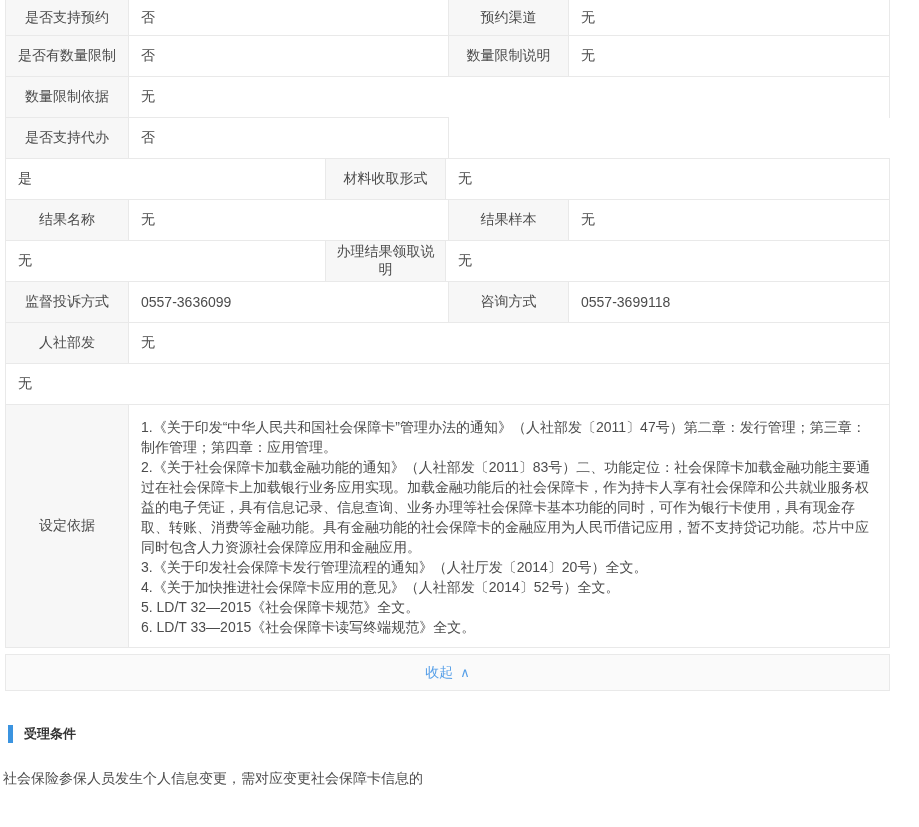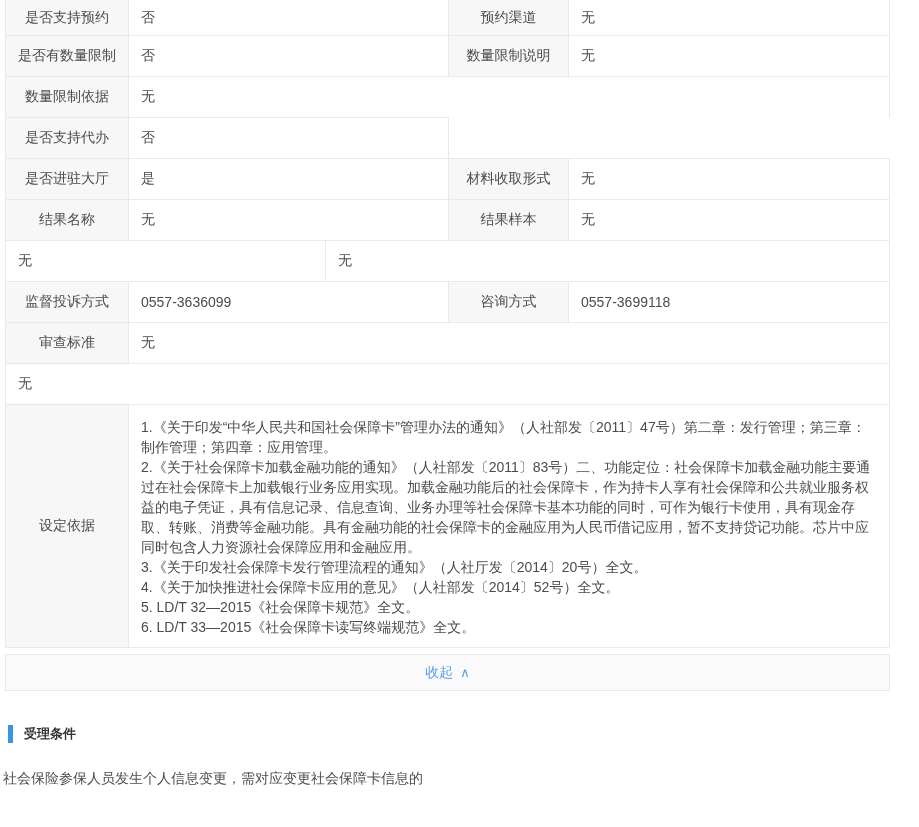--- a/index.html
+++ b/index.html
@@ -70,43 +70,43 @@
         <div class="lbl">数量限制依据</div>
         <div class="val v1 nodiv">无</div>
         <div class="filler-open"></div>
       </div>
       <div class="row">
         <div class="lbl">是否支持代办</div>
         <div class="val v1">否</div>
         <div class="filler"></div>
       </div>
       <div class="row">
-        <div class="lbl">是否进驻大厅</div>
         <div class="val v1">是</div>
         <div class="lbl lbl2">材料收取形式</div>
         <div class="val v2">无</div>
       </div>
       <div class="row">
         <div class="lbl">结果名称</div>
         <div class="val v1">无</div>
         <div class="lbl lbl2">结果样本</div>
         <div class="val v2">无</div>
       </div>
       <div class="row">
         <div class="val v1">无</div>
+        <div class="lbl lbl2">办理结果领取说明</div>
         <div class="val v2">无</div>
       </div>
       <div class="row">
         <div class="lbl">监督投诉方式</div>
         <div class="val v1">0557-3636099</div>
         <div class="lbl lbl2">咨询方式</div>
         <div class="val v2">0557-3699118</div>
       </div>
       <div class="row">
-        <div class="lbl">审查标准</div>
+        <div class="lbl">人社部发</div>
         <div class="vspan">无</div>
       </div>
       <div class="row">
         <div class="vspan">无</div>
       </div>
       <div class="row">
         <div class="lbl">设定依据</div>
         <div class="vtall">
           <div>1.《关于印发“中华人民共和国社会保障卡”管理办法的通知》（人社部发〔2011〕47号）第二章：发行管理；第三章：制作管理；第四章：应用管理。</div>
           <div>2.《关于社会保障卡加载金融功能的通知》（人社部发〔2011〕83号）二、功能定位：社会保障卡加载金融功能主要通过在社会保障卡上加载银行业务应用实现。加载金融功能后的社会保障卡，作为持卡人享有社会保障和公共就业服务权益的电子凭证，具有信息记录、信息查询、业务办理等社会保障卡基本功能的同时，可作为银行卡使用，具有现金存取、转账、消费等金融功能。具有金融功能的社会保障卡的金融应用为人民币借记应用，暂不支持贷记功能。芯片中应同时包含人力资源社会保障应用和金融应用。</div>

